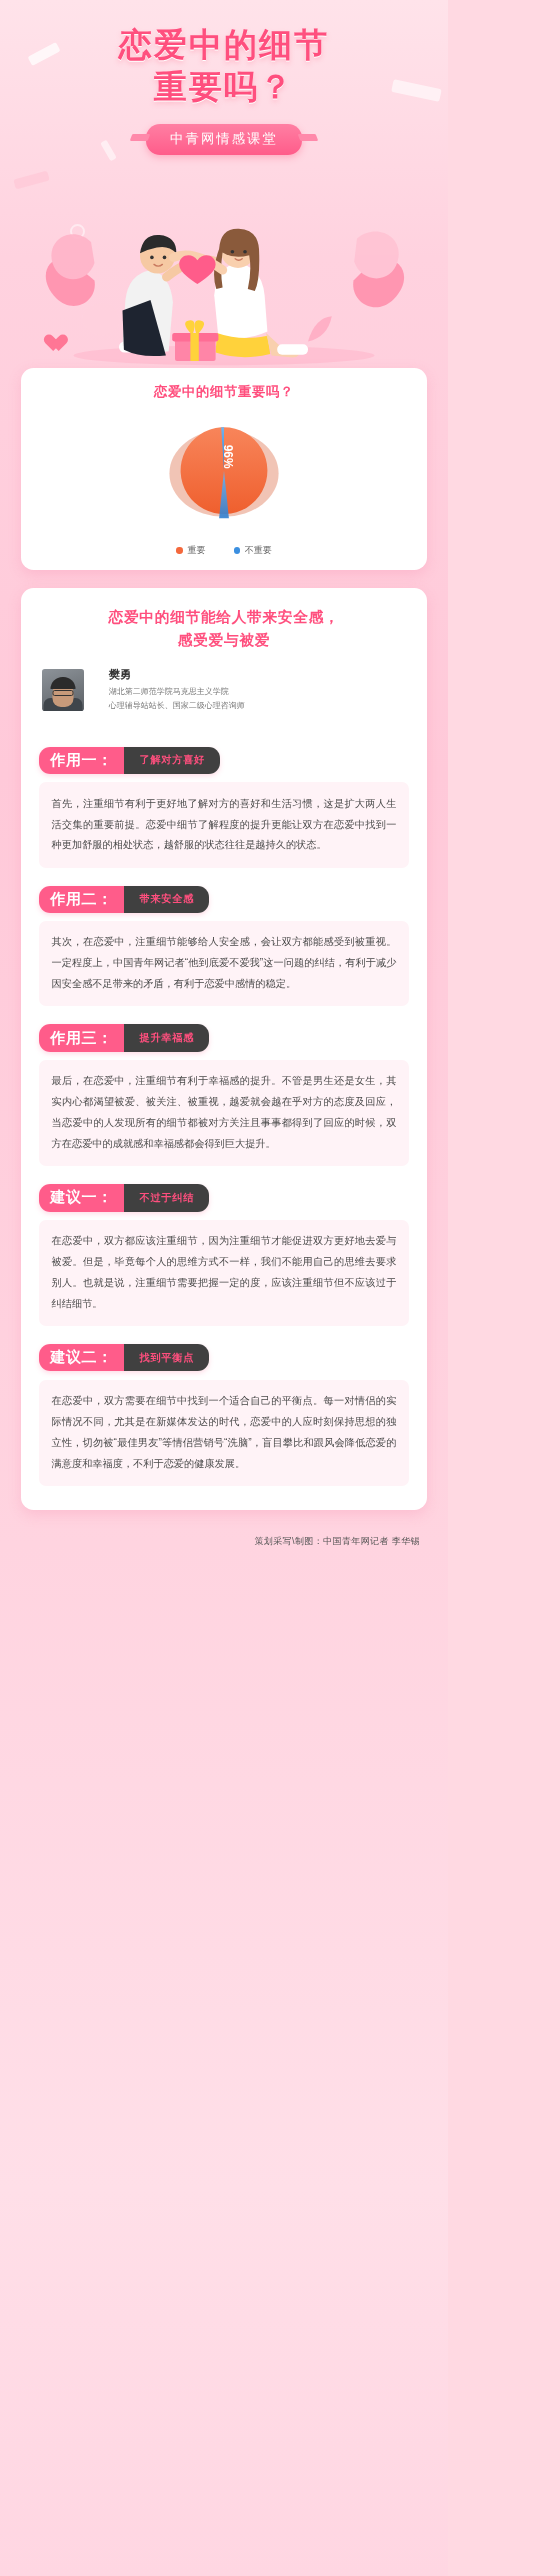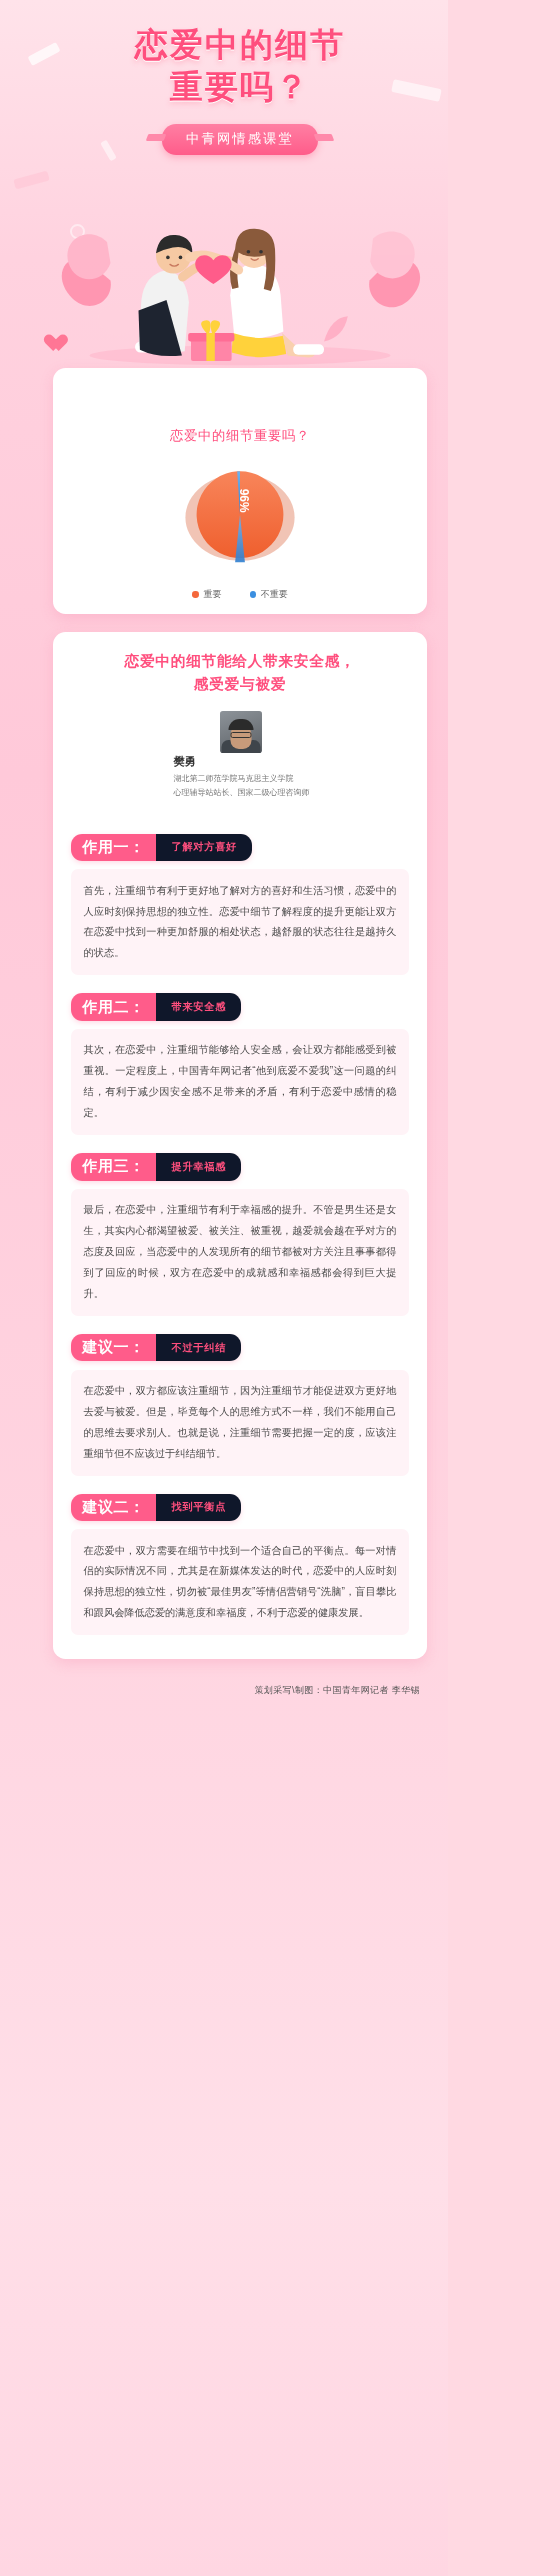--- a/index.html
+++ b/index.html
@@ -7,21 +7,20 @@
     width: 560px;
     font-family: "Liberation Sans", sans-serif;
     background: #ffd9e2;
   }
   .page {
     position: relative;
     width: 448px;
     min-height: 2576px;
     background: linear-gradient(180deg,#ffe3ea 0%, #ffd2df 10%, #ffc9d9 30%, #ffd4e0 60%, #ffdfe8 85%, #ffd6e2 100%);
     overflow: hidden;
-    padding-left: 32px;
   }
 
   
   .confetti { position:absolute; opacity:.55; }
   .c1 { width:32px;height:9.8px;background:#fff;transform:rotate(-28deg);left:28px;top:49px;border-radius:2.1px;opacity:.75;}
   .c2 { width:42px;height:11.2px;background:#ffb8cd;transform:rotate(22deg);left:483px;top:28px;border-radius:2.1px;}
   .c3 { width:21px;height:7px;background:#fff;transform:rotate(60deg);left:98px;top:147px;border-radius:2.1px;}
   .c4 { width:24px;height:8.4px;background:#ffd0dd;transform:rotate(-50deg);left:448px;top:161px;border-radius:2.1px;}
   .c5 { width:15.4px;height:15.4px;border:2.8px solid #ffffff;border-radius:50%;left:70px;top:224px;opacity:.5;}
   .c6 { width:11.2px;height:11.2px;border:2.1px solid #ff9ab6;border-radius:50%;left:504px;top:231px;opacity:.6;}
@@ -70,36 +69,36 @@
     margin: 0 21px 18px;
     background:#fff;
     border-radius:12.6px;
     box-shadow:0 4.2px 12.6px rgba(240,120,160,.22);
     padding:15.4px 17px 18px;
     position:relative;
     z-index:3;
   }
   .card.poll { padding-bottom:12.6px; }
   .poll-title {
-    text-align:center; color:#ff4f7e; font-size:13.3px; font-weight:normal;
-    letter-spacing:0.7px; margin-bottom:4.2px;margin-top:44px;
+    text-align:center; color:#ff4f7e; font-size:13.3px; font-weight:bold;
+    letter-spacing:0.7px; margin-bottom:4.2px;
   }
   .chart-wrap { position:relative; height:133px; }
   .chart-wrap svg { display:block; margin:0 auto; }
   .legend { display:flex; justify-content:center; gap:28px; margin-top:5.6px; }
   .legend-item { display:flex; align-items:center; gap:4.9px; font-size:9px; color:#666; }
   .legend-dot { width:6.3px;height:6.3px;border-radius:50%; }
 
   
   .article { padding:18px 18px 24px; }
   .article-title {
     text-align:center; color:#ff4f7e; font-size:14.7px; font-weight:bold;
     line-height:1.6; letter-spacing:0.7px; margin-bottom:14px;
   }
-  .author-row { display:flex; align-items:center; gap:1px; margin-bottom:15.4px; padding-left:2.8px;flex-direction:column;}
+  .author-row { display:flex; align-items:center; gap:25px; margin-bottom:15.4px; padding-left:2.8px;}
   .avatar {
     width:42px;height:42px;border-radius:2.8px;flex:0 0 42px;
     background:linear-gradient(160deg,#8d9399,#5c6166);
     position:relative; overflow:hidden;
   }
   .avatar .face { position:absolute; left:50%; top:14px; transform:translateX(-50%);
      width:21px;height:24px;background:#c79a7a;border-radius:9.8px 9.8px 8.4px 8.4px;}
   .avatar .hair { position:absolute; left:50%; top:8.4px; transform:translateX(-50%);
      width:25px;height:11.2px;background:#2b2b2b;border-radius:12.6px 12.6px 0 0;}
   .avatar .glass { position:absolute; left:50%; top:21px; transform:translateX(-50%);
@@ -111,21 +110,21 @@
 
   .sec-head {
     display:inline-flex; align-items:stretch; border-radius:11.2px; overflow:hidden;
     margin:18px 0 8.4px; box-shadow:0 2.1px 4.9px rgba(255,120,160,.25);
   }
   .sec-head .tag {
     background:#ff5c8a; color:#fff; font-size:15px; font-weight:bold;
     padding:4.2px 11.2px; letter-spacing:0.7px; display:flex; align-items:center;
   }
   .sec-head .txt {
-    background:#0f172a; color:#ff4f7e; font-size:10.2px; font-weight:bold;
+    background:#404040; color:#ff4f7e; font-size:10.2px; font-weight:bold;
     padding:4.2px 15.4px; letter-spacing:0.7px; display:flex; align-items:center;text-align:center;
   }
   .para {
     background:#fff3f7;
     border-radius:7px;
     padding:11.2px 12.6px;
     font-size:10.2px; line-height:2.05; color:#4a4a4a;
     text-align:justify;
   }
 
@@ -268,21 +267,21 @@
         <div class="desc">湖北第二师范学院马克思主义学院</div>
         <div class="desc">心理辅导站站长、国家二级心理咨询师</div>
       </div>
     </div>
 
     
     <div class="sec-head">
       <span class="tag">作用一：</span>
       <span class="txt">了解对方喜好</span>
     </div>
-    <p class="para">首先，注重细节有利于更好地了解对方的喜好和生活习惯，恋爱中的人应时刻保持思想的独立性。恋爱中细节了解程度的提升更能让双方在恋爱中找到一种更加舒服的相处状态，越舒服的状态往往是越持久的状态。</p>
+    <p class="para">首先，注重细节有利于更好地了解对方的喜好和生活习惯，这是扩大两人生活交集的重要前提。恋爱中细节了解程度的提升更能让双方在恋爱中找到一种更加舒服的相处状态，越舒服的状态往往是越持久的状态。</p>
 
     
     <div class="sec-head">
       <span class="tag">作用二：</span>
       <span class="txt">带来安全感</span>
     </div>
     <p class="para">其次，在恋爱中，注重细节能够给人安全感，会让双方都能感受到被重视。一定程度上，中国青年网记者“他到底爱不爱我”这一问题的纠结，有利于减少因安全感不足带来的矛盾，有利于恋爱中感情的稳定。</p>
 
     
     <div class="sec-head">

